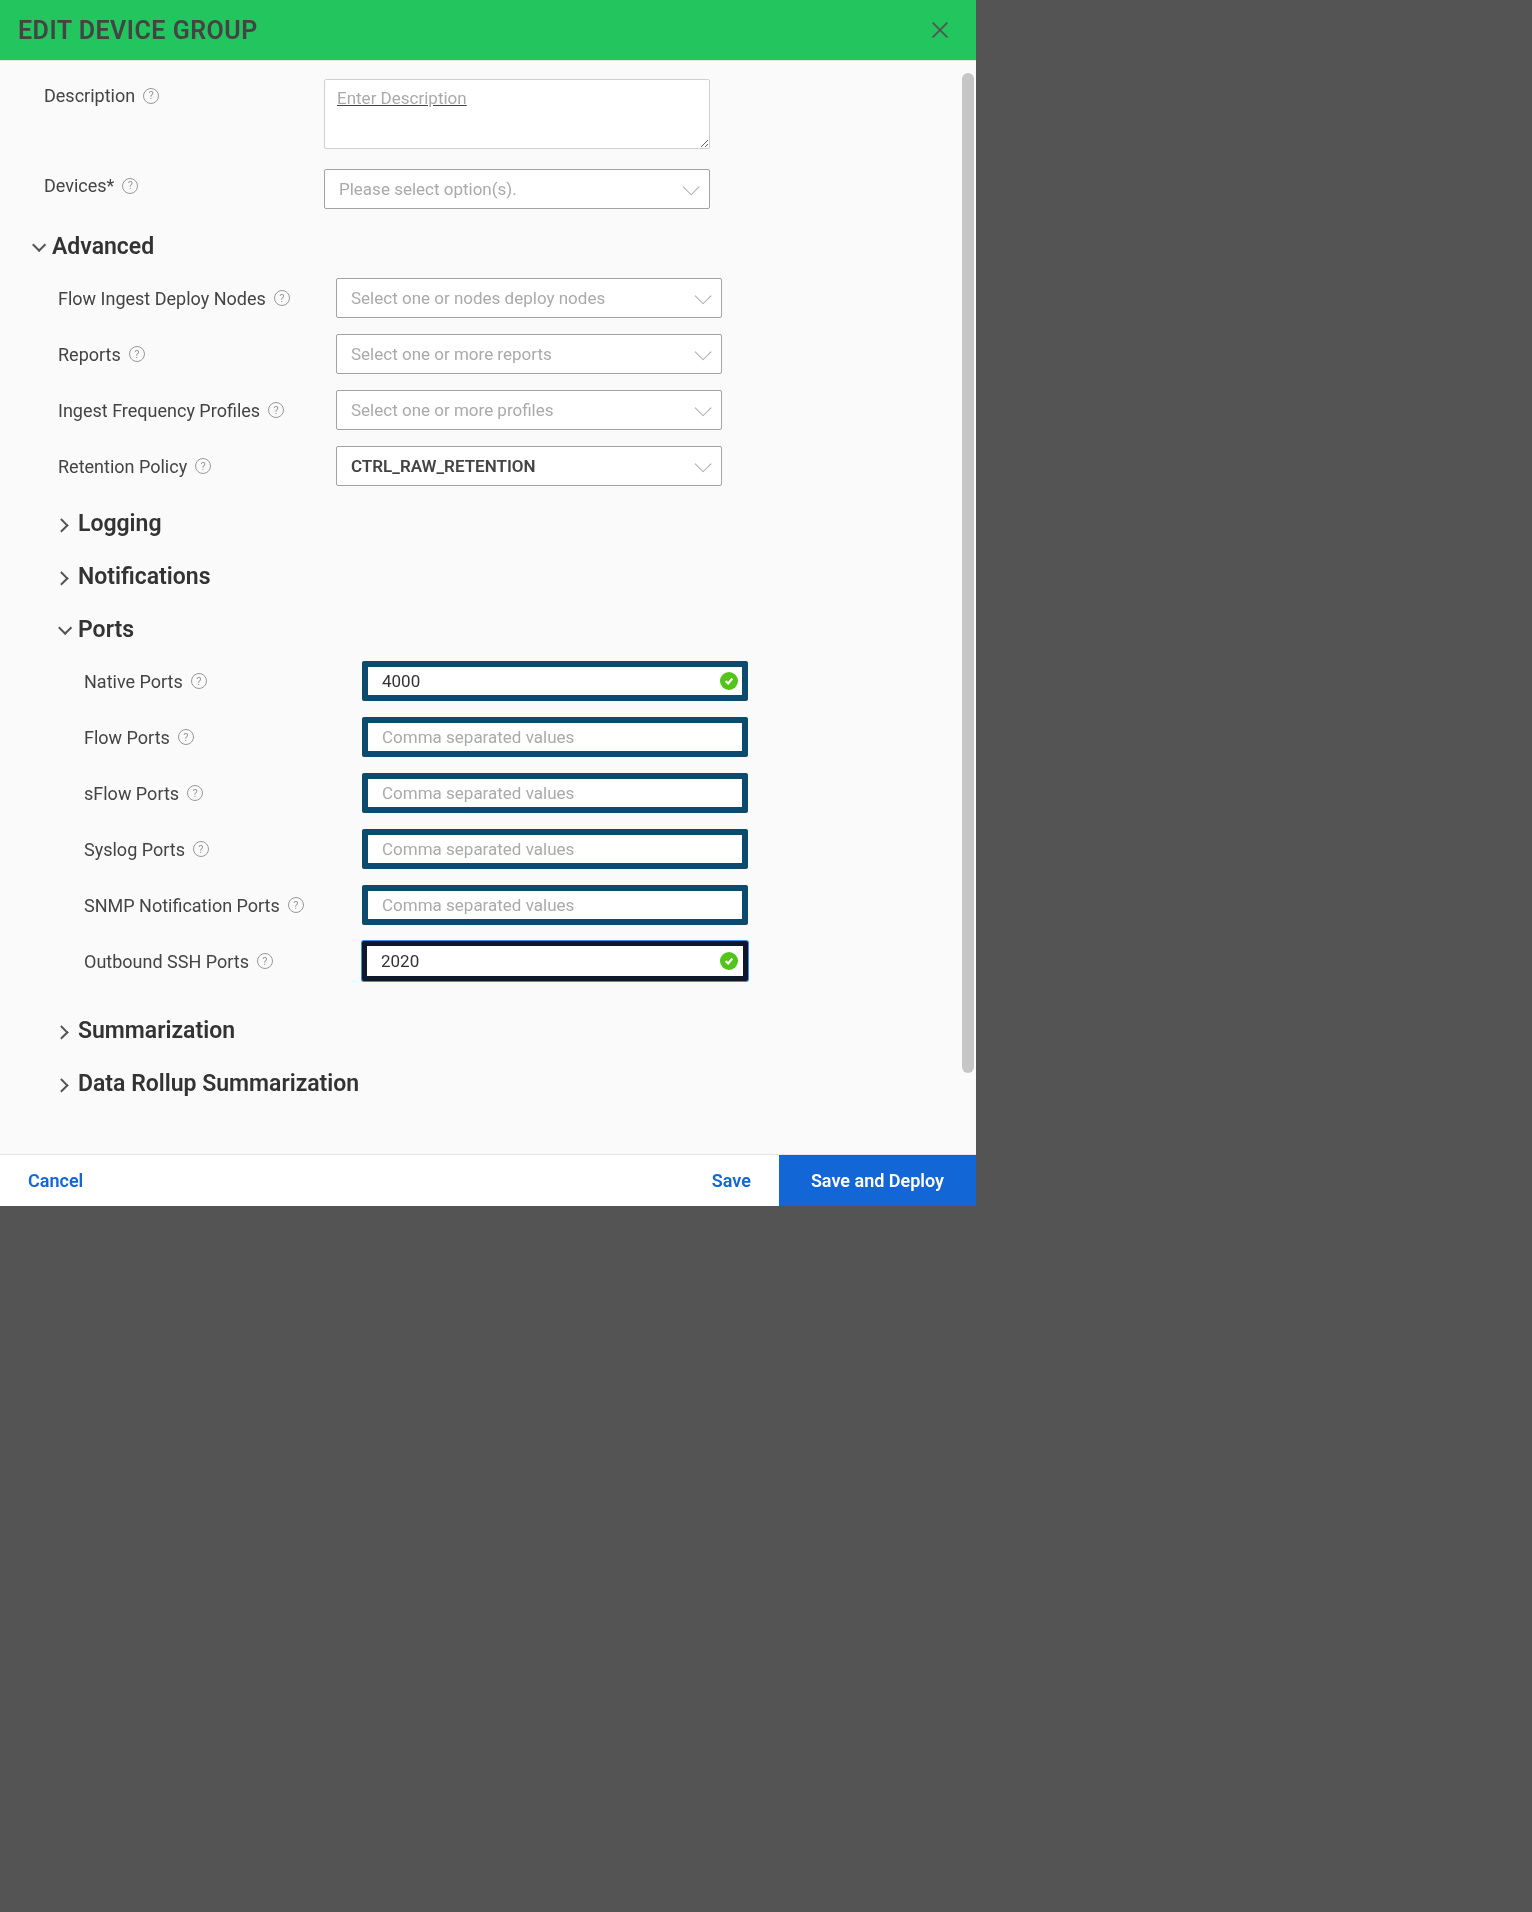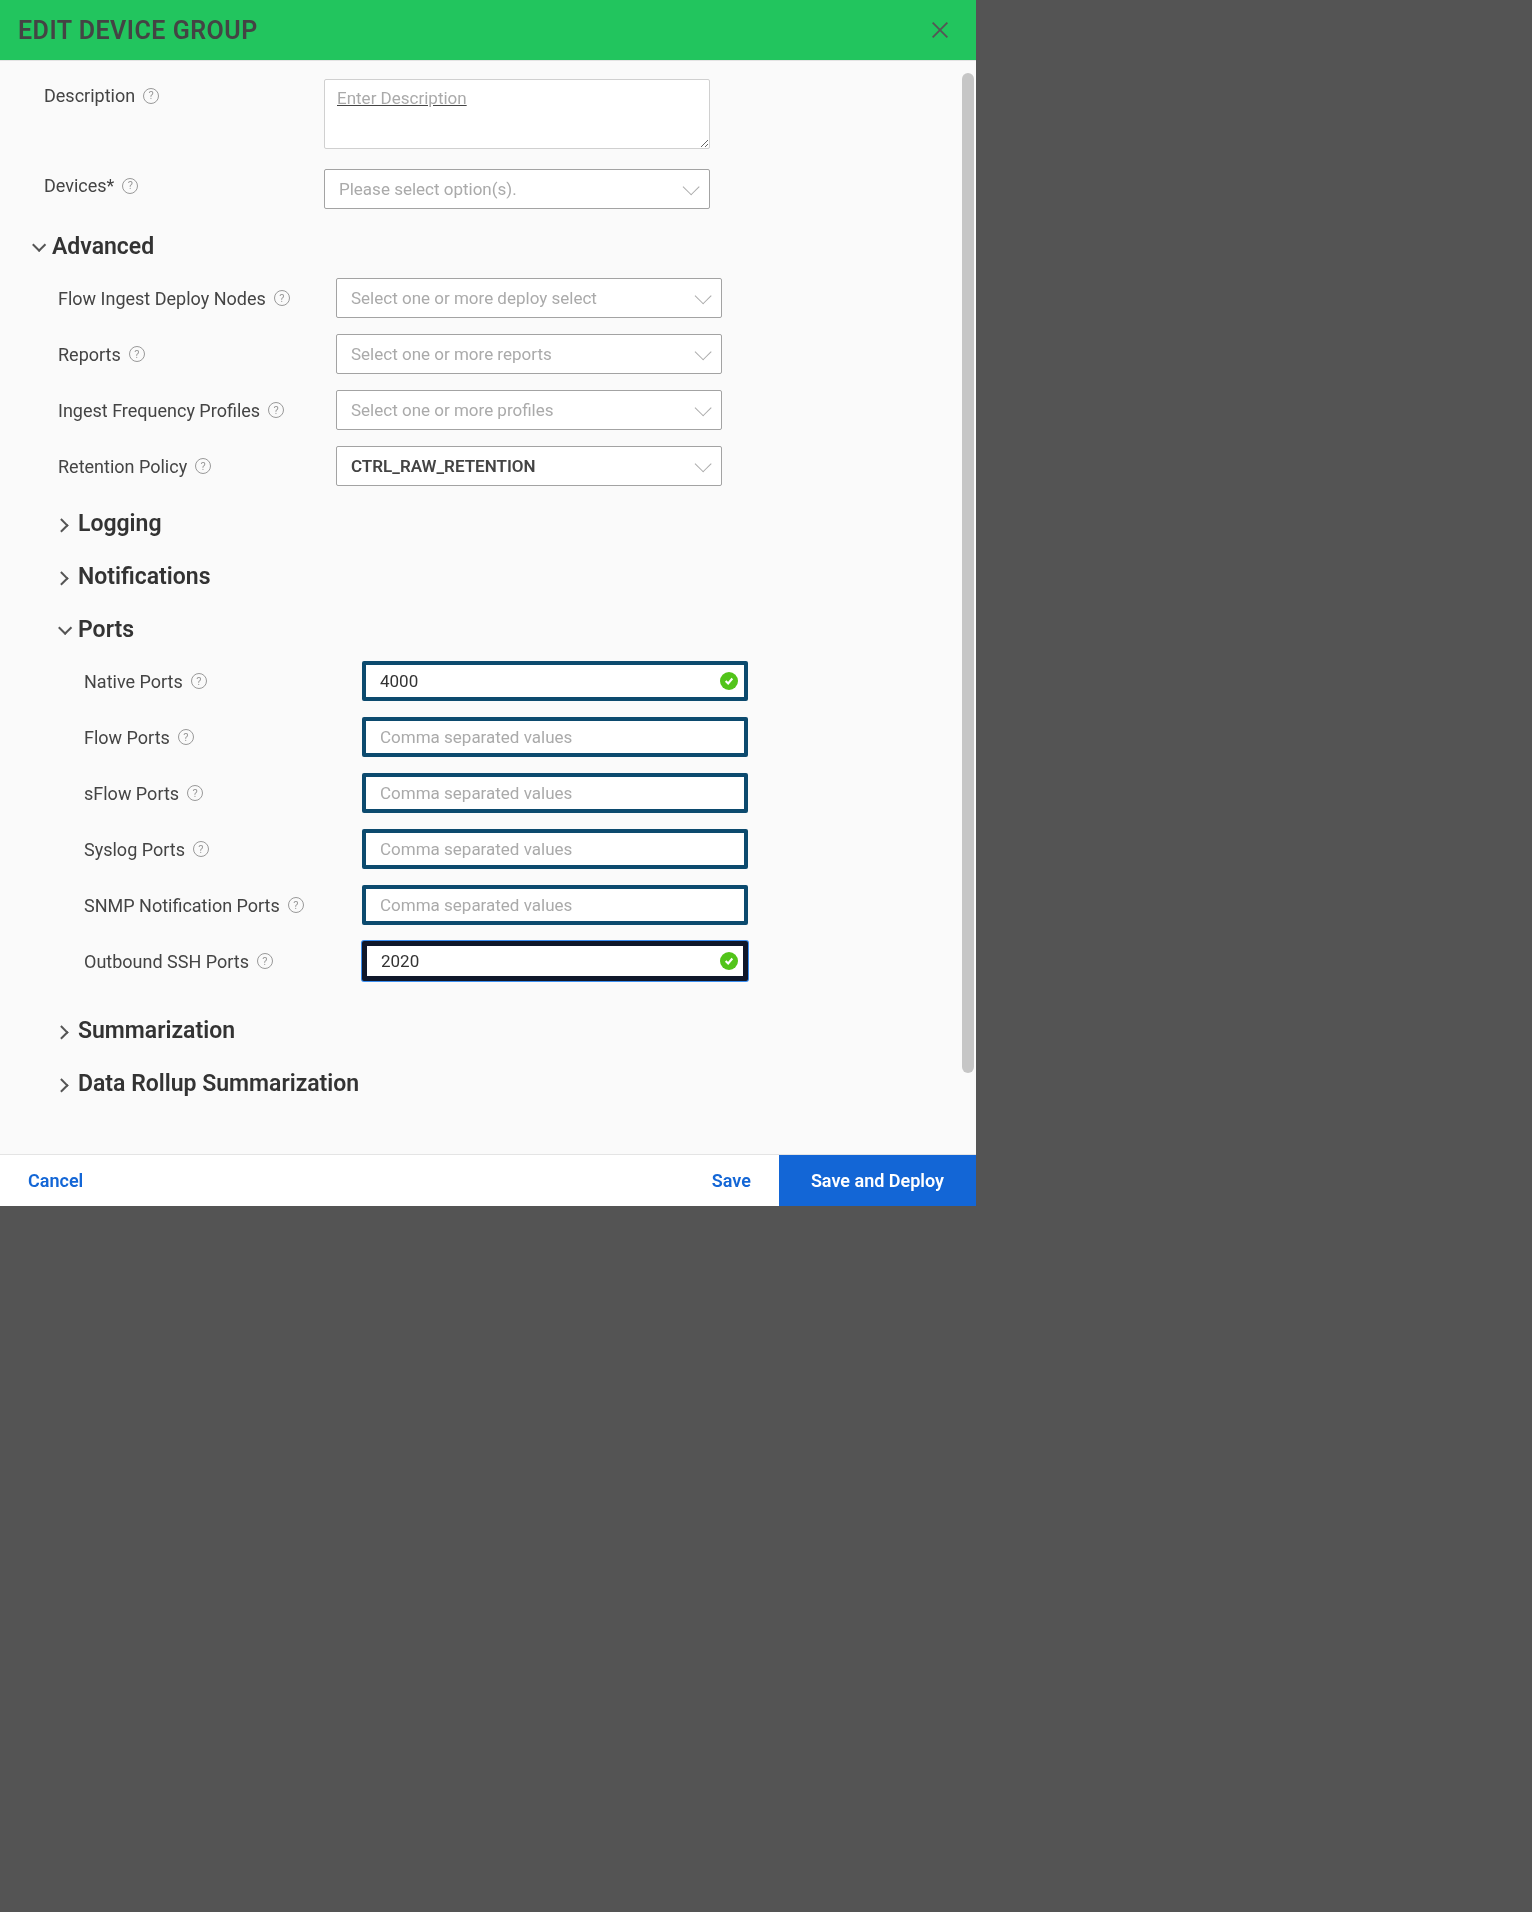--- a/index.html
+++ b/index.html
@@ -176,21 +176,21 @@
     display: flex;
     align-items: center;
     gap: 8px;
     font-size: 18px;
     color: #444;
   }
 
   .text-input {
     width: 386px;
     height: 40px;
-    border: 4px solid #0c4a6e;
+    border: 6px solid #0c4a6e;
     border-radius: 2px;
     background: #fff;
     padding: 0 40px 0 14px;
     font-size: 17px;
     color: #333;
     font-family: inherit;
   }
   .text-input::placeholder { color: #aaa; }
   .text-input.focused {
     border: 5px solid #0f172a;
@@ -297,21 +297,21 @@
       <span class="section-caret down"></span>
       <span class="section-title">Advanced</span>
     </div>
 
     <div class="adv-row">
       <div class="label-col">
         <span>Flow Ingest Deploy Nodes</span>
         <span class="help-icon">?</span>
       </div>
       <div class="select placeholder">
-        <span>Select one or more deploy select</span>
+        <span>Select one or nodes deploy nodes</span>
         <span class="chev"></span>
       </div>
     </div>
 
     <div class="adv-row">
       <div class="label-col">
         <span>Reports</span>
         <span class="help-icon">?</span>
       </div>
       <div class="select placeholder">

